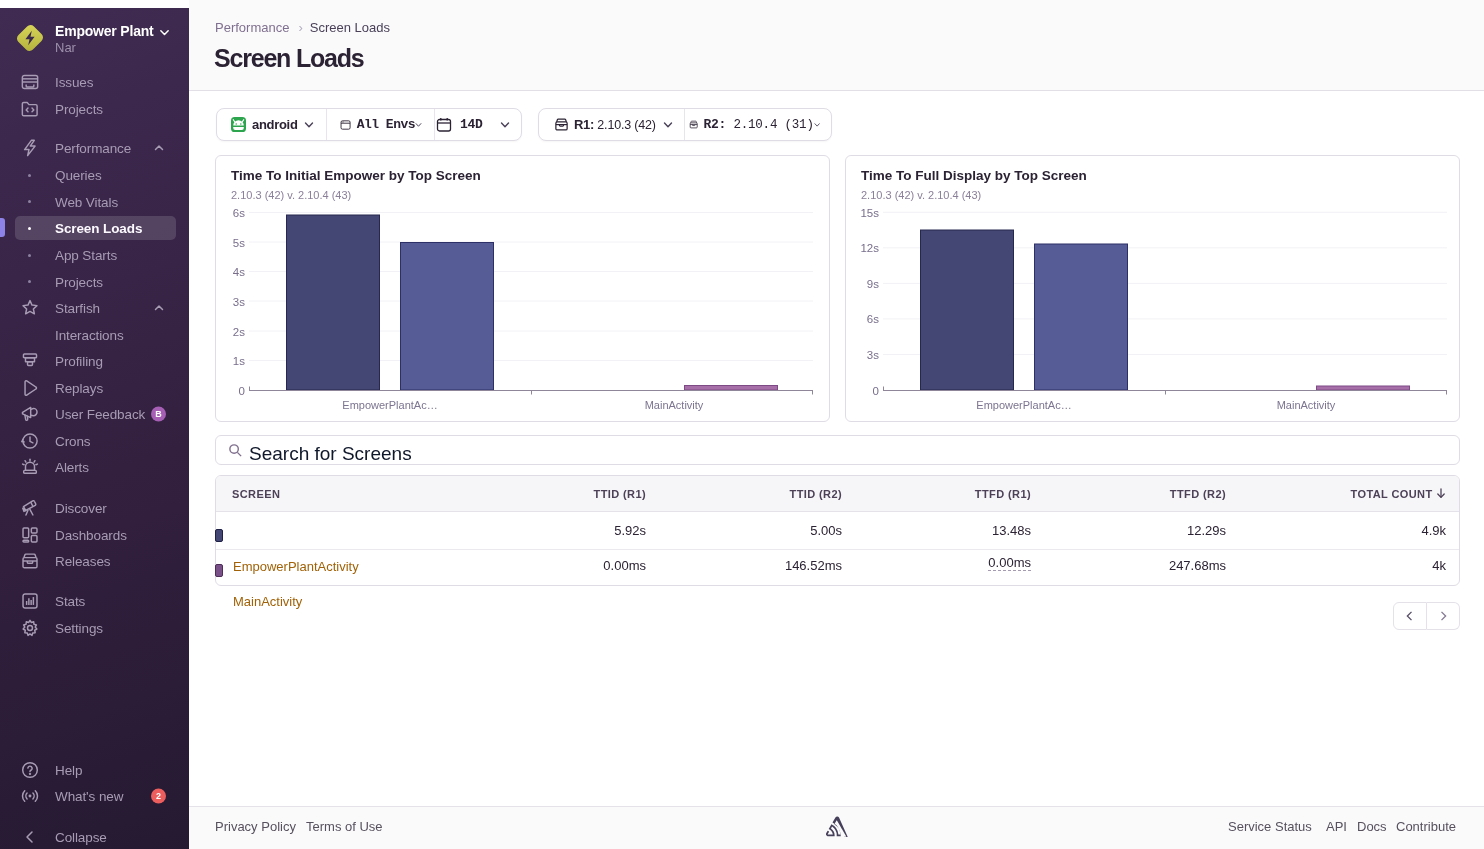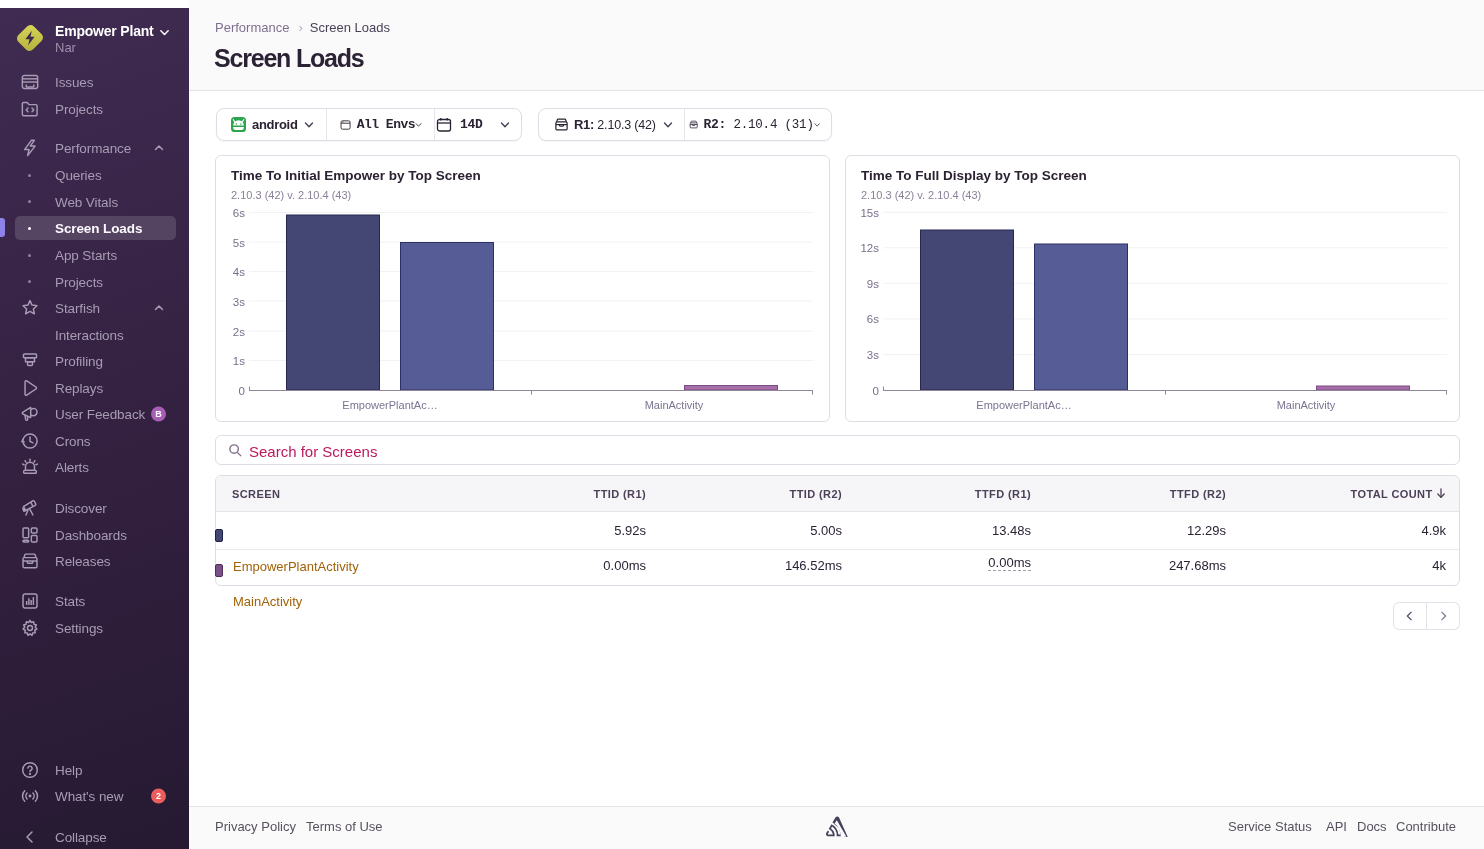--- a/index.html
+++ b/index.html
@@ -39,21 +39,21 @@
   .fseg .val { color:#2b2233; font-size:12.5px; letter-spacing:-0.2px; }
   .chevdn { width:10px; height:10px; }
   
   .card { position:absolute; top:155px; width:615px; height:267px; background:#fff;
     border:1px solid #e0dce5; border-radius:6px; }
   .ctitle { position:absolute; left:15px; top:12px; font-size:13.5px; font-weight:bold; color:#2b2233; }
   .csub { position:absolute; left:15px; top:33px; font-size:11px; color:#8a7f99; }
   
   #search { position:absolute; left:215px; top:435px; width:1245px; height:30px;
     border:1px solid #e0dce5; border-radius:6px; background:#fff; }
-  #search .ph { position:absolute; left:33px; top:7px; font-size:15px; color:#be185d; }
+  #search .ph { position:absolute; left:33px; top:7px; font-size:19px; color:#0f172a; }
   
   #tbl { position:absolute; left:215px; top:475px; width:1245px; height:111px;
     border:1px solid #e0dce5; border-radius:6px; background:#fff; overflow:visible; }
   .th { position:absolute; top:0; height:36px; background:#f6f5f8; border-bottom:1px solid #e5e2e9;
     font-size:11px; font-weight:bold; color:#4d4158; letter-spacing:0.4px; line-height:36px; }
   .td { position:absolute; font-size:13px; color:#2b2233; }
   .rowline { position:absolute; left:0; width:1243px; height:1px; background:#ebe9ee; }
   .link { color:#a16207;margin-top:36px; }
   .mark { position:absolute; left:-1px; width:8px; height:13px; border-radius:2px; }
   

